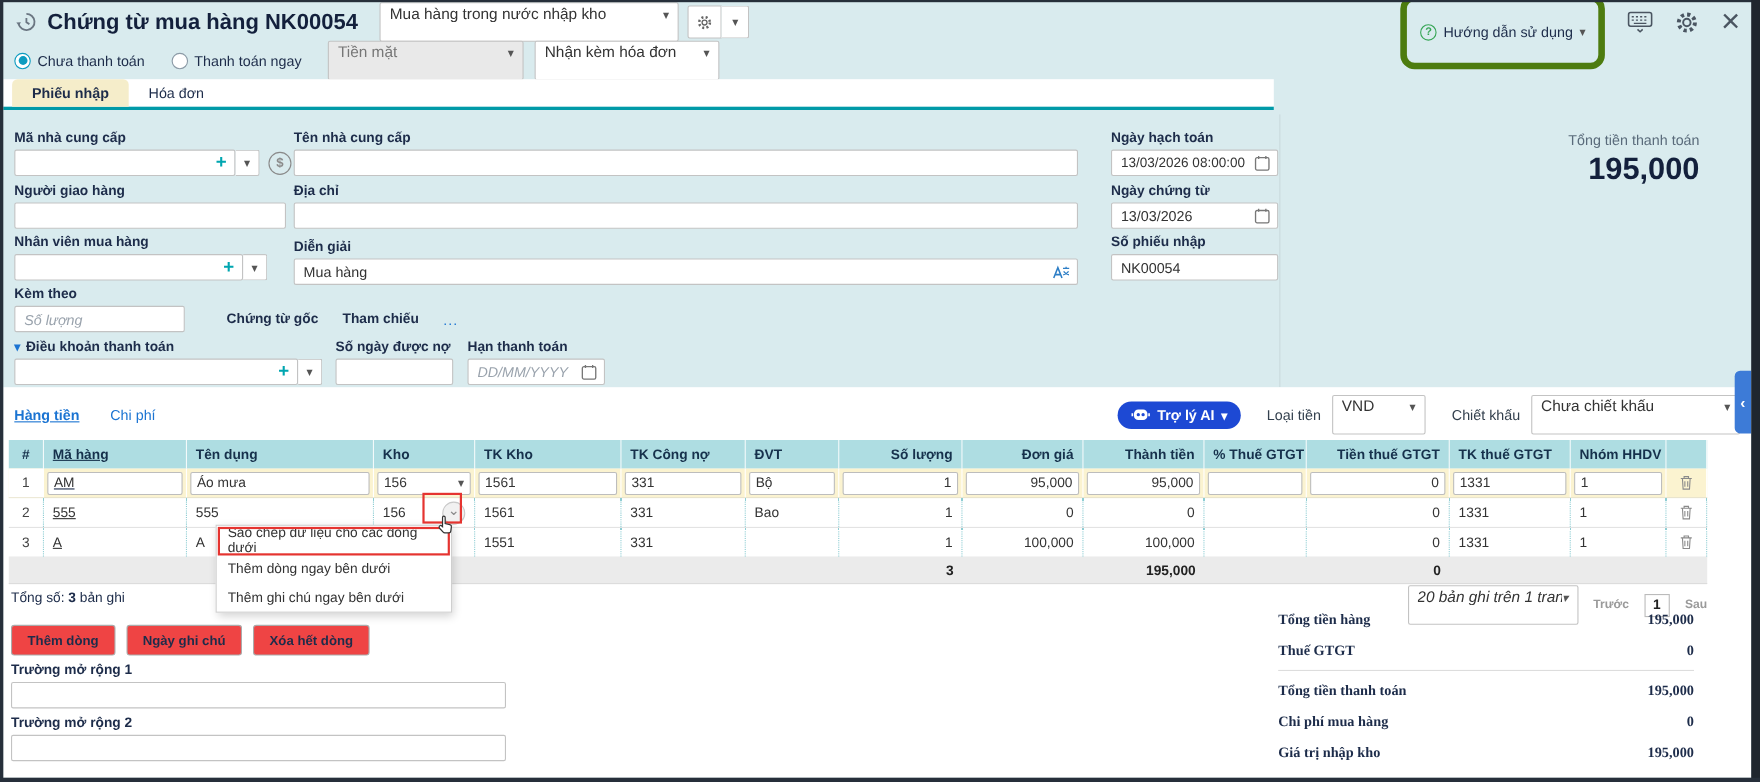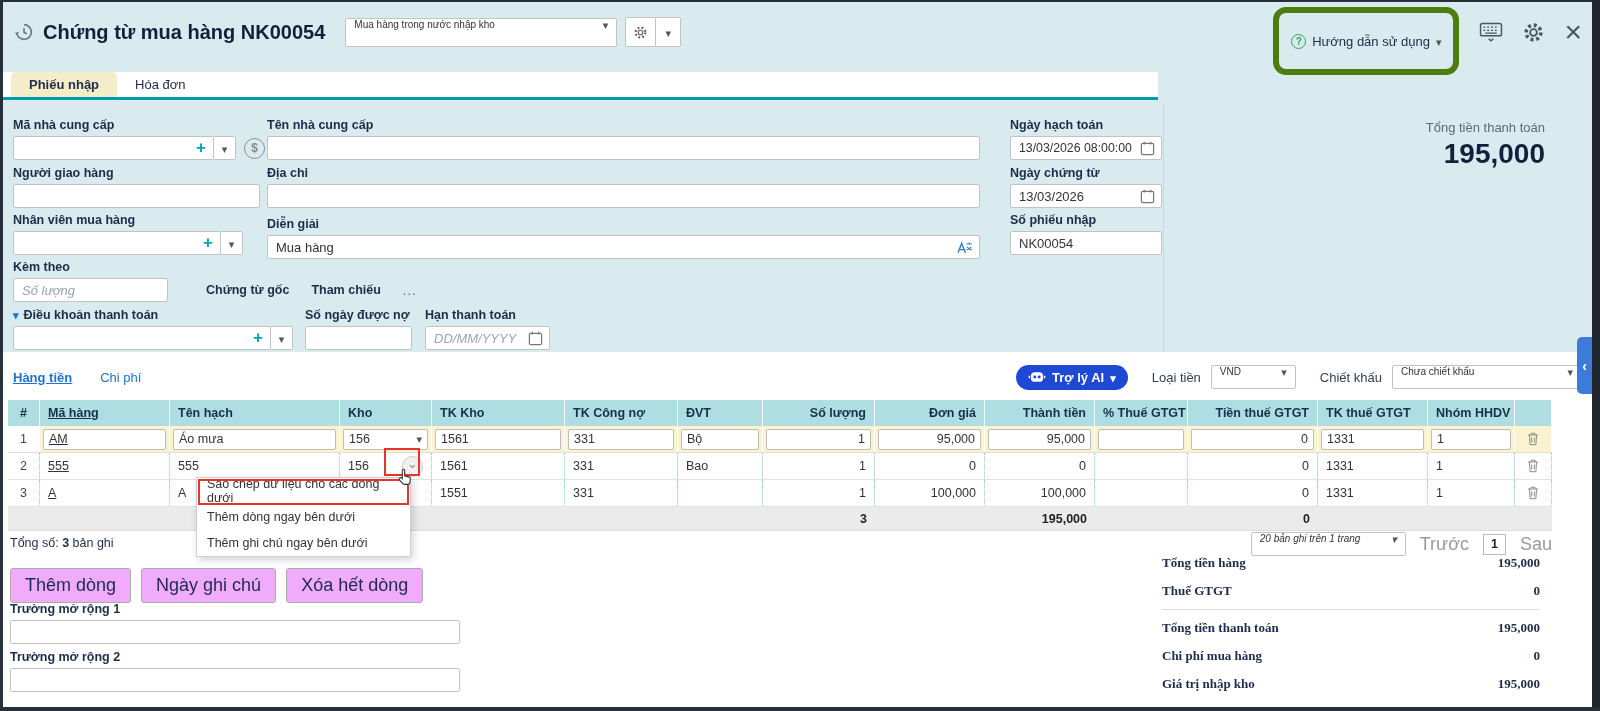--- a/index.html
+++ b/index.html
@@ -11,29 +11,29 @@
   .edge-top { left:0; top:0; width:100%; height:2px; }
   .edge-left { left:0; top:0; width:3px; height:100%; }
   .edge-right { right:0; top:0; width:8px; height:100%; background:#1f262e; }
   .edge-bottom { left:0; bottom:0; width:100%; height:4px; }
 
   .lbl { font-size:12.5px; font-weight:bold; color:#1d2c4a; }
   .inp { background:#fff; border:1px solid #c3c3c3; border-radius:2px; height:24px; width:100%;
          font-size:13px; color:#333; padding:0 8px; font-family:"Liberation Sans", sans-serif; }
   .inp::placeholder { font-style:italic; color:#9aa3ad; }
   .selbox { background:#fff; border:1px solid #c3c3c3; border-radius:2px; height:24px;
-            display:flex; align-items:flex-start; padding:0 8px; font-size:10px; color:#333; cursor:pointer; }
+            display:flex; align-items:flex-end; padding:17px 8px; font-size:14px; color:#333; cursor:pointer; }
   .selbox .stxt { flex:1; white-space:nowrap; overflow:hidden; }
   .chev::before { content:"▾"; font-size:11px; color:#555; }
   .plus::before { content:"+"; color:#00a6b0; font-size:17px; font-weight:bold; }
   .seg { width:22px; height:24px; border:1px solid #c3c3c3; border-left:none; background:#fff;
          display:flex; align-items:center; justify-content:center; cursor:pointer; border-radius:0 2px 2px 0; }
 
   
-  .topbar { position:absolute; left:3px; top:14px; right:8px; height:36px; display:flex; align-items:center; padding:0 10px; gap:8px; }
+  .topbar { position:absolute; left:3px; top:2px; right:8px; height:36px; display:flex; align-items:center; padding:0 10px; gap:8px; }
   .page-title { font-size:20px; font-weight:bold; color:#13203c; white-space:nowrap; margin-right:12px; }
   .doctype { width:272px; height:29px; }
   .search-group { display:flex; align-items:center; height:30px; }
   .gearbtn { width:31px; height:30px; background:#fff; border:1px solid #c3c3c3; border-radius:2px 0 0 2px;
              display:flex; align-items:center; justify-content:center; cursor:pointer; }
   .search-inp-wrap { position:relative; }
   .search-inp { width:172px; height:30px; border:1px solid #c3c3c3; border-left:none; border-radius:0;
                 padding:0 26px 0 10px; font-size:12.5px; }
   .search-icon { position:absolute; right:6px; top:7px; }
   .search-dd { width:25px; height:30px; border:1px solid #c3c3c3; border-left:none; background:#fff; border-radius:0 2px 2px 0;
@@ -125,27 +125,27 @@
                display:flex; align-items:center; justify-content:center; margin-left:auto; cursor:pointer; }
   .circ-chev::before { content:"⌄"; color:#8a8a8a; font-size:13px; line-height:0.4; margin-top:-5px; }
   .g-sum { background:#ebebeb; height:24px; border-bottom:1px solid #dcdcdc; }
   .g-sum .g-c { display:flex; align-items:center; padding:0 8px; font-weight:bold; color:#222; }
   .trash { cursor:pointer; display:flex; align-items:center; justify-content:center; width:100%; }
 
   .records-line { position:absolute; left:7px; top:184px; font-size:12.5px; color:#1d2c4a; }
   .records-line b { font-weight:bold; }
   .pagination { position:absolute; right:40px; top:180px; display:flex; align-items:center; gap:14px; }
   .sel-pgsize { width:155px;font-style:italic; }
-  .pg-dis { color:#9a9a9a; font-size:18px; cursor:default; }
+  .pg-dis { color:#9a9a9a; font-size:11px; cursor:default;font-weight:bold; }
   .pg-box { width:23px; height:21px; border:1px solid #bbb; background:#fff; display:flex; align-items:center;
             justify-content:center; font-size:12.5px; font-weight:bold; color:#222; }
 
   .action-btns { position:absolute; left:7px; top:216px; display:flex; gap:10px; }
-  .abtn { background:#f0abfc; border:1px solid #ababab; border-radius:3px; padding:6px 14px; font-size:18px;
-          font-weight:normal; color:#1d2c4a; cursor:pointer; font-family:"Liberation Sans", sans-serif; }
+  .abtn { background:#ef4444; border:1px solid #ababab; border-radius:3px; padding:6px 14px; font-size:12px;
+          font-weight:bold; color:#1d2c4a; cursor:pointer; font-family:"Liberation Sans", sans-serif; }
   .ext-lbl1 { position:absolute; left:7px; top:250px; }
   .ext-inp1 { position:absolute; left:7px; top:268px; width:450px; }
   .ext-lbl2 { position:absolute; left:7px; top:298px; }
   .ext-inp2 { position:absolute; left:7px; top:316px; width:450px; }
 
   .totals { position:absolute; left:1159px; right:52px; top:197px; font-size:13px;font-family:Liberation Serif, serif; }
   .t-row { display:flex; justify-content:space-between; padding:6px 0; }
   .t-row .tl { font-weight:bold; color:#1d2c4a; }
   .t-row .tv { font-weight:bold; color:#1d2c4a; }
   .t-div { border-top:1px solid #ddd; margin:4px 0; }
@@ -211,20 +211,38 @@
     </span>
     <span class="icon-btn">
       <svg width="21" height="21" viewBox="0 0 20 20">
           <circle cx="10" cy="10" r="3.2" fill="none" stroke="#4a5561" stroke-width="1.7"></circle>
           <circle cx="10" cy="10" r="7" fill="none" stroke="#4a5561" stroke-width="3.4" stroke-dasharray="2.8 2.7"></circle>
         </svg>
     </span>
     <span class="icon-btn close-x"></span>
   </div>
 
+  <div class="optionbar">
+    <div class="radio">
+      <span class="rdot on"></span>
+      <span class="rtxt">Chưa thanh toán</span>
+    </div>
+    <div class="radio">
+      <span class="rdot"></span>
+      <span class="rtxt">Thanh toán ngay</span>
+    </div>
+    <div class="selbox sel-cash">
+      <span class="stxt">Tiền mặt</span>
+      <span class="chev"></span>
+    </div>
+    <div class="selbox sel-invoice">
+      <span class="stxt">Nhận kèm hóa đơn</span>
+      <span class="chev"></span>
+    </div>
+  </div>
 
   <div class="tabstrip">
     <div class="tab active">Phiếu nhập</div>
     <div class="tab">Hóa đơn</div>
   </div>
 
   <div class="form-vline"></div>
 
   <div class="fg" style="left:13px; top:118px; width:252px;">
     <div class="lbl">Mã nhà cung cấp</div>
@@ -367,21 +385,21 @@
           <span class="stxt">Chưa chiết khấu</span>
             <span class="chev"></span>
         </div>
       </div>
     </div>
 
     <div class="grid">
       <div class="g-row g-head">
         <div class="g-c c-no">#</div>
         <div class="g-c c-code">Mã hàng</div>
-        <div class="g-c c-name">Tên hạch</div>
+        <div class="g-c c-name">Tên dụng</div>
         <div class="g-c c-wh">Kho</div>
         <div class="g-c c-tkkho">TK Kho</div>
         <div class="g-c c-tkno">TK Công nợ</div>
         <div class="g-c c-dvt">ĐVT</div>
         <div class="g-c c-qty num">Số lượng</div>
         <div class="g-c c-price num">Đơn giá</div>
         <div class="g-c c-amount num">Thành tiền</div>
         <div class="g-c c-vatpct">% Thuế GTGT</div>
         <div class="g-c c-vatamt num">Tiền thuế GTGT</div>
         <div class="g-c c-tkvat">TK thuế GTGT</div>

